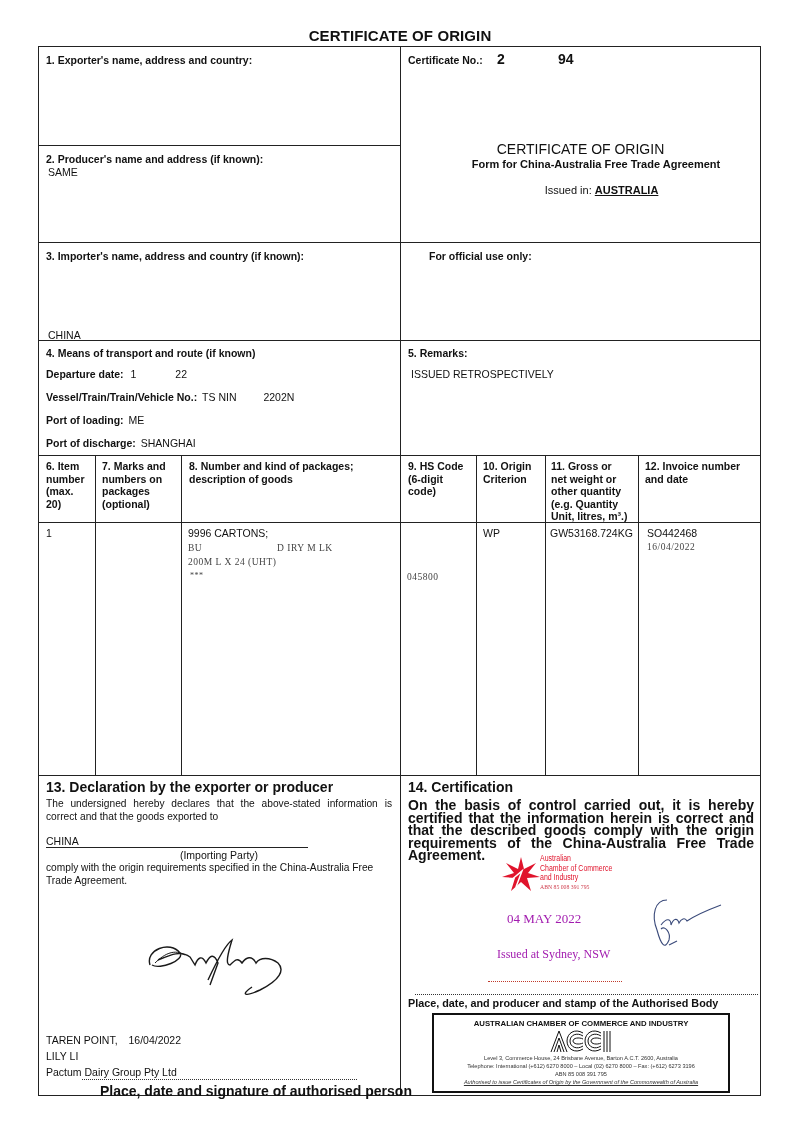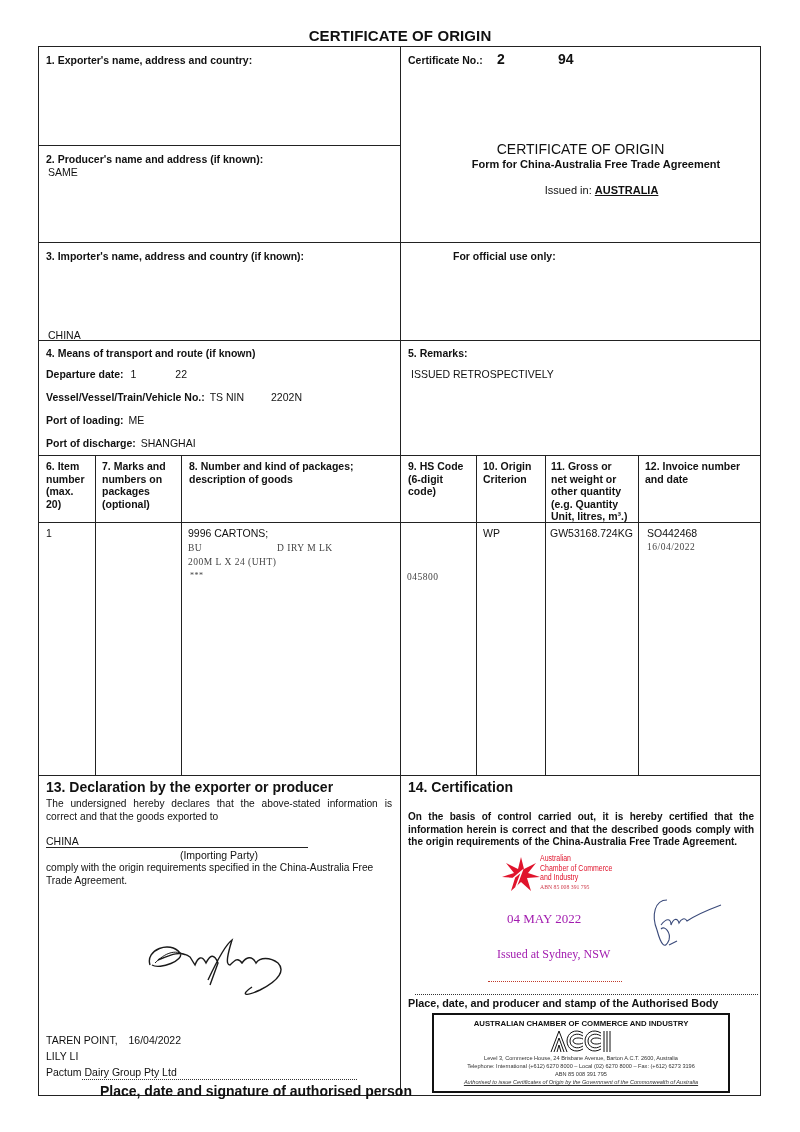--- a/index.html
+++ b/index.html
@@ -57,30 +57,30 @@
   <span>Issued in:</span>
   <span style="font-weight:bold; text-decoration:underline;">AUSTRALIA</span>
 </div>
 
 <div class="abs lbl" style="left:46px; top:153px;">2. Producer's name and address (if known):</div>
 <div class="abs val" style="left:48px; top:166px;">SAME</div>
 
 <div class="abs lbl" style="left:46px; top:250px;">3. Importer's name, address and country (if known):</div>
 <div class="abs val" style="left:48px; top:329px;">CHINA</div>
 
-<div class="abs lbl" style="left:408px; top:250px;padding-left:45px;">For official use only:</div>
+<div class="abs lbl" style="left:384px; top:250px;padding-left:45px;">For official use only:</div>
 
 <div class="abs lbl" style="left:46px; top:347px;">4. Means of transport and route  (if known)</div>
 <div class="abs" style="left:46px; top:368px; font-size:10.5px;">
   <span class="b">Departure date:</span>
   <span style="margin-left:4px;">1</span>
   <span style="margin-left:36px;">22</span>
 </div>
 <div class="abs" style="left:46px; top:391px; font-size:10.5px;">
-  <span class="b">Vessel/Vessel/Train/Vehicle No.:</span>
+  <span class="b">Vessel/Train/Train/Vehicle No.:</span>
   <span style="margin-left:2px;">TS NIN</span>
   <span style="margin-left:24px;">2202N</span>
 </div>
 <div class="abs" style="left:46px; top:414px; font-size:10.5px;">
   <span class="b">Port of loading:</span>
   <span style="margin-left:2px;">ME</span>
 </div>
 <div class="abs" style="left:46px; top:437px; font-size:10.5px;">
   <span class="b">Port of discharge:</span>
   <span style="margin-left:2px;">SHANGHAI</span>
@@ -158,21 +158,21 @@
 <div class="abs val" style="left:46px; top:1034px;">
   <span>TAREN POINT,</span>
   <span style="margin-left:8px;">16/04/2022</span>
 </div>
 <div class="abs val" style="left:46px; top:1050px;">LILY LI</div>
 <div class="abs val" style="left:46px; top:1066px;">Pactum Dairy Group Pty Ltd</div>
 <div class="abs dots" style="left:82px; top:1079px; width:275px;"></div>
 <div class="abs lbl" style="left:100px; top:1083px; font-size:14px;">Place, date and signature of authorised person</div>
 
 <div class="abs b" style="left:408px; top:779px; font-size:14px;">14. Certification</div>
-<div class="abs b justify" style="left:408px; top:799px; width:346px; font-size:10px; line-height:12.5px;margin-top:12px;">On the basis of control carried out, it is hereby certified that the information herein is correct and that the described goods comply with the origin requirements of the China-Australia Free Trade Agreement.</div>
+<div class="abs b justify" style="left:408px; top:799px; width:346px; font-size:14px; line-height:12.5px;">On the basis of control carried out, it is hereby certified that the information herein is correct and that the described goods comply with the origin requirements of the China-Australia Free Trade Agreement.</div>
 
 <svg class="abs" style="left:502px; top:857px;" width="38" height="36" viewBox="0 0 38 36">
   <polygon points="19,0 22,12 34,6 26,16 38,20 25,21 29,34 19,25 9,34 13,21 0,20 12,16 4,6 16,12" fill="#e0142c"></polygon>
   <path d="M 8 24 L 20 14 L 14 30" fill="none" stroke="#ffffff" stroke-width="1.5"></path>
 </svg>
 <div class="abs" style="left:540px; top:854px; line-height:9.5px; font-size:8.5px; color:#e0142c; font-family:'Liberation Sans Narrow','Liberation Sans',sans-serif; transform: scaleX(0.82); transform-origin:left top;">
   <div>Australian</div>
   <div>Chamber of Commerce</div>
   <div>and Industry</div>
   <div style="font-family:'Liberation Serif',serif; font-size:7px; color:#d04050;">ABN 85 008 391 795</div>

